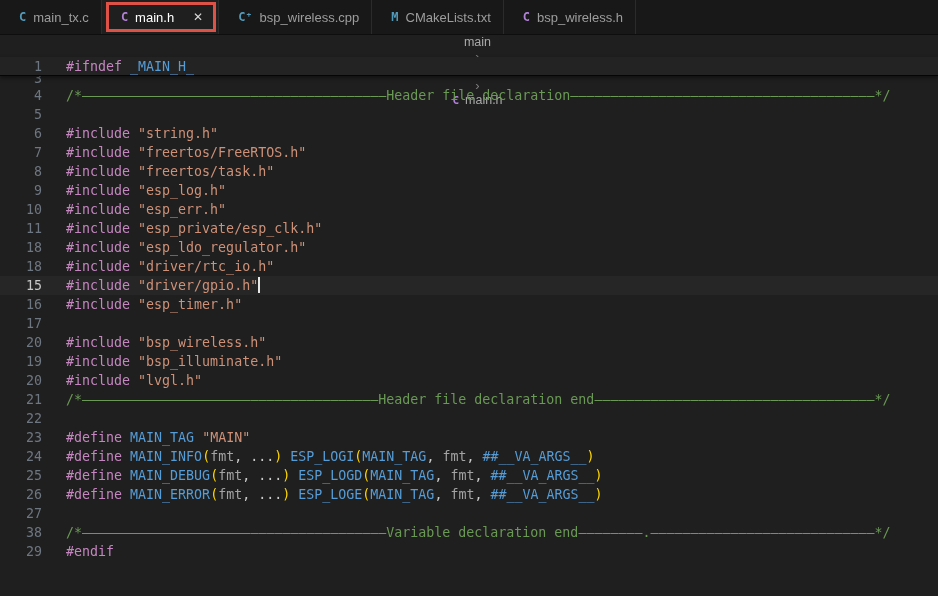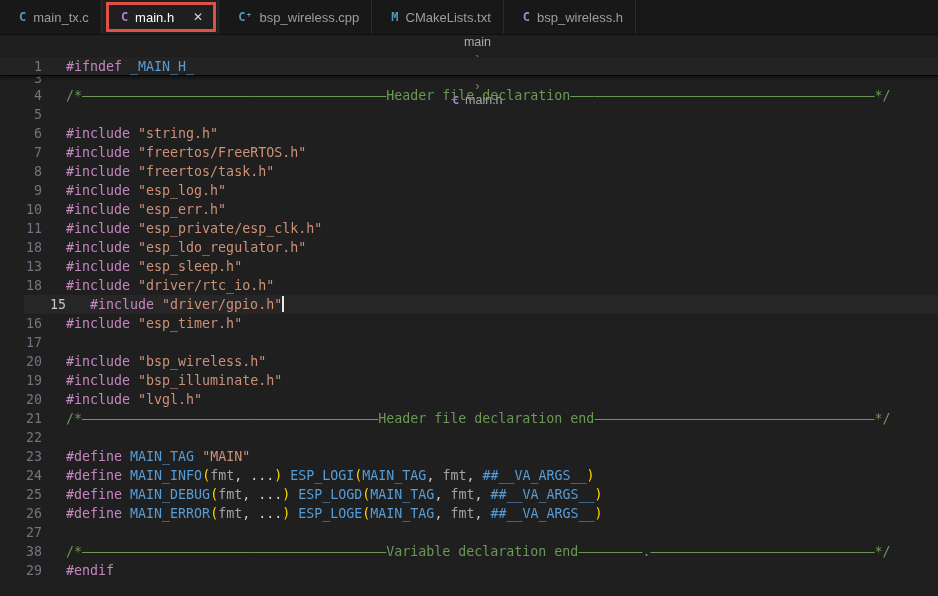--- a/index.html
+++ b/index.html
@@ -46,21 +46,21 @@
   }
 
   
   .editor {
     font-family:"DejaVu Sans Mono", monospace;
     font-size:13.3px; line-height:19px; position:relative;
   }
   .row { display:flex; height:19px; white-space:pre; }
   .row.partial { height:10px; overflow:hidden; }
   .row.partial > * { margin-top:-7px; }
-  .row.current { background:rgba(255,255,255,0.035);margin-left:24px; }
+  .row.current { background:rgba(255,255,255,0.035); }
   .lnum { width:42px; text-align:right; color:#6e7681; flex:none; user-select:none; }
   .row.current .lnum { color:#c6c6c6; }
   .lcode { margin-left:24px;text-align:center; }
   .sticky {
     position:relative; z-index:2; background:#232323;
     border-bottom:1px solid #050505;
     box-shadow:0 2px 4px rgba(0,0,0,0.45);
   }
 
   
@@ -122,21 +122,20 @@
       <div class="row partial"><div class="lnum">3</div><div class="lcode"></div></div>
       <div class="row"><div class="lnum">4</div><div class="lcode"><span class="t-cmt">/*</span><span class="t-cmt">——————————————————————————————————————</span><span class="t-cmt">Header file declaration</span><span class="t-cmt">——————————————————————————————————————</span><span class="t-cmt">*/</span></div></div>
       <div class="row"><div class="lnum">5</div></div>
       <div class="row"><div class="lnum">6</div><div class="lcode"><span class="t-pp">#include</span><span class="t-txt"> </span><span class="t-str">"string.h"</span></div></div>
       <div class="row"><div class="lnum">7</div><div class="lcode"><span class="t-pp">#include</span><span class="t-txt"> </span><span class="t-str">"freertos/FreeRTOS.h"</span></div></div>
       <div class="row"><div class="lnum">8</div><div class="lcode"><span class="t-pp">#include</span><span class="t-txt"> </span><span class="t-str">"freertos/task.h"</span></div></div>
       <div class="row"><div class="lnum">9</div><div class="lcode"><span class="t-pp">#include</span><span class="t-txt"> </span><span class="t-str">"esp_log.h"</span></div></div>
       <div class="row"><div class="lnum">10</div><div class="lcode"><span class="t-pp">#include</span><span class="t-txt"> </span><span class="t-str">"esp_err.h"</span></div></div>
       <div class="row"><div class="lnum">11</div><div class="lcode"><span class="t-pp">#include</span><span class="t-txt"> </span><span class="t-str">"esp_private/esp_clk.h"</span></div></div>
       <div class="row"><div class="lnum">18</div><div class="lcode"><span class="t-pp">#include</span><span class="t-txt"> </span><span class="t-str">"esp_ldo_regulator.h"</span></div></div>
-      <div class="row"><div class="lnum">13</div><div class="lcode"><span class="t-pp">#include</span><span class="t-txt"> </span><span class="t-str">"esp_sleep.h"</span></div></div>
       <div class="row"><div class="lnum">18</div><div class="lcode"><span class="t-pp">#include</span><span class="t-txt"> </span><span class="t-str">"driver/rtc_io.h"</span></div></div>
       <div class="row current"><div class="lnum">15</div><div class="lcode"><span class="t-pp">#include</span><span class="t-txt"> </span><span class="t-str">"driver/gpio.h"</span><span class="cursor"></span></div></div>
       <div class="row"><div class="lnum">16</div><div class="lcode"><span class="t-pp">#include</span><span class="t-txt"> </span><span class="t-str">"esp_timer.h"</span></div></div>
       <div class="row"><div class="lnum">17</div><div class="lcode"></div></div>
       <div class="row"><div class="lnum">20</div><div class="lcode"><span class="t-pp">#include</span><span class="t-txt"> </span><span class="t-str">"bsp_wireless.h"</span></div></div>
       <div class="row"><div class="lnum">19</div><div class="lcode"><span class="t-pp">#include</span><span class="t-txt"> </span><span class="t-str">"bsp_illuminate.h"</span></div></div>
       <div class="row"><div class="lnum">20</div><div class="lcode"><span class="t-pp">#include</span><span class="t-txt"> </span><span class="t-str">"lvgl.h"</span></div></div>
       <div class="row"><div class="lnum">21</div><div class="lcode"><span class="t-cmt">/*</span><span class="t-cmt">—————————————————————————————————————</span><span class="t-cmt">Header file declaration end</span><span class="t-cmt">———————————————————————————————————</span><span class="t-cmt">*/</span></div></div>
       <div class="row"><div class="lnum">22</div></div>
       <div class="row"><div class="lnum">23</div><div class="lcode"><span class="t-pp">#define</span><span class="t-txt"> </span><span class="t-mac">MAIN_TAG</span><span class="t-txt"> </span><span class="t-str">"MAIN"</span></div></div>

